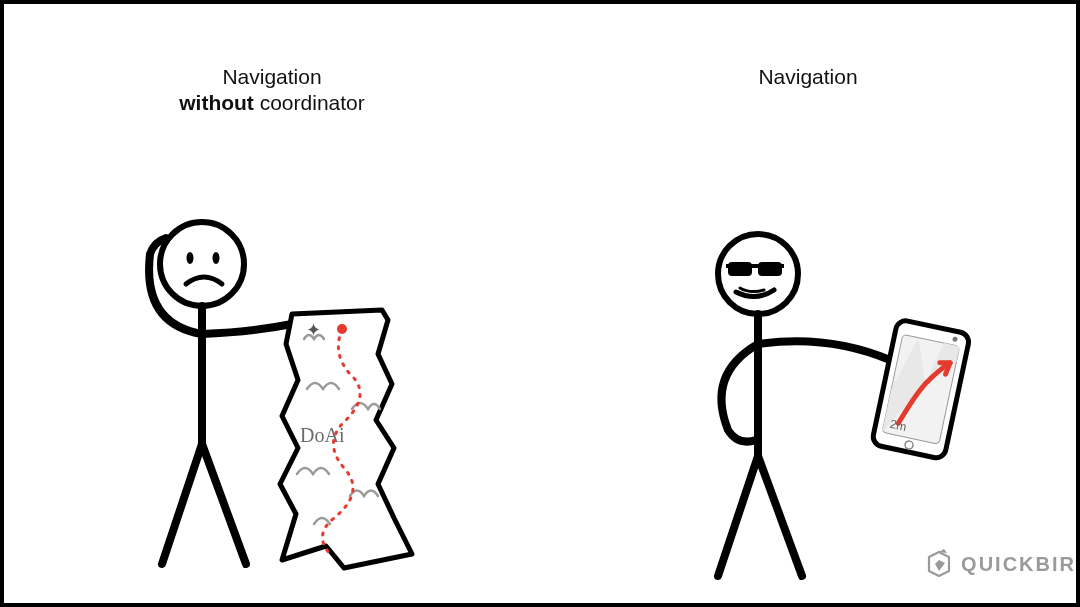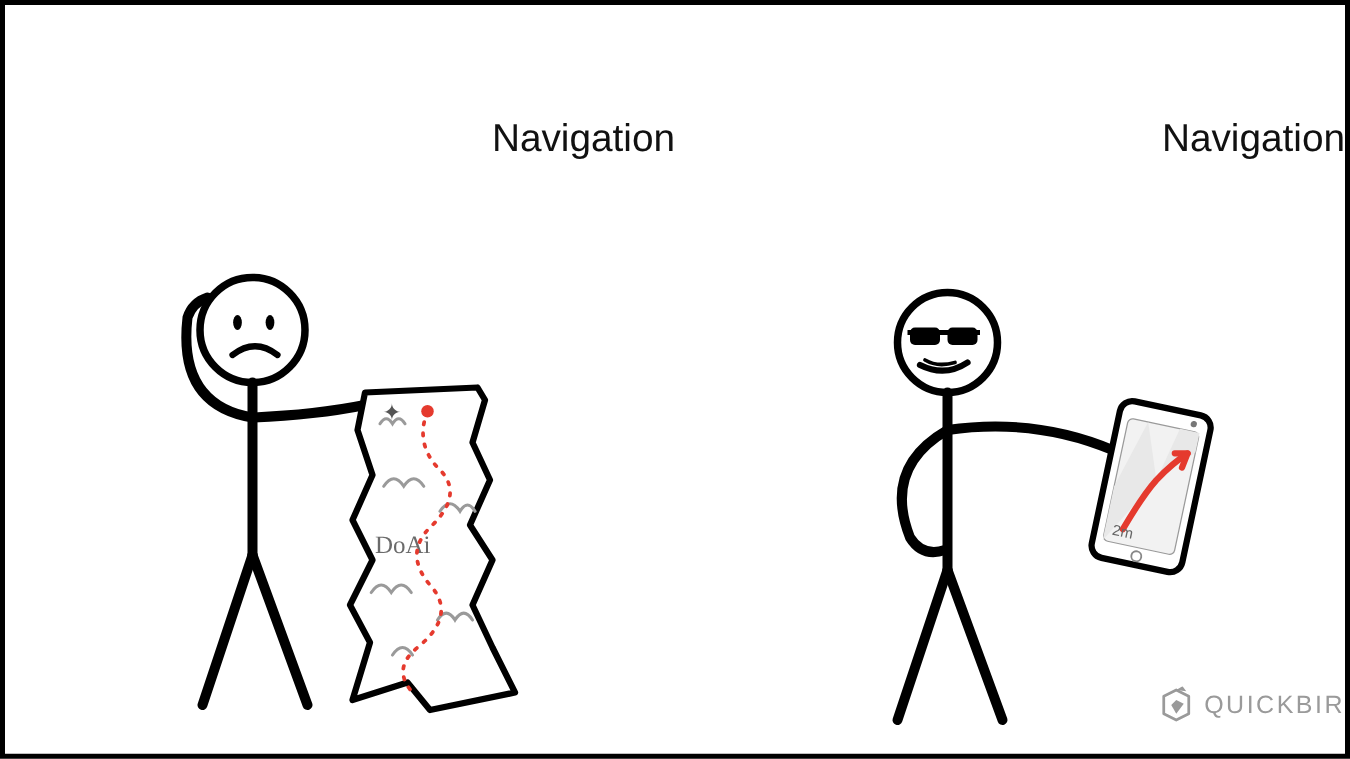--- a/index.html
+++ b/index.html
@@ -14,57 +14,60 @@
     }
     .panel {
       position: absolute;
       top: 0;
       width: 50%;
       height: 100%;
     }
     .panel.left { left: 0; }
     .panel.right { right: 0; }
     .caption {
-      text-align: right;
-      font-size: 31px;
+      text-align: center;
+      font-size: 21px;
       font-weight: 300;
       color: #111;
-      margin-top: 88px;
+      margin-top: 60px;
       line-height: 1.25;
     }
     .caption .emph { font-weight: 700; }
     .drawing {
       position: absolute;
       left: 0; right: 0;
       top: 180px;
       bottom: 0;
       display: flex;
       justify-content: center;
     }
     .drawing svg { overflow: visible; }
     .logo {
       position: absolute;
       right: 0;
       bottom: 24px;
       display: flex;
       align-items: center;
       gap: 8px;
       color: #9a9a9a;
-      font-weight: 400;
+      font-weight: 700;
       letter-spacing: 2px;
       font-size: 20px;
     }
     .logo svg { flex: none; }
   </style>
 </head>
 <body>
 
 <div class="panel left">
   <div class="caption">
     <div>Navigation</div>
+    <div>
+      <span class="emph">without</span><span> coordinator</span>
+    </div>
   </div>
   <div class="drawing">
     <svg width="380" height="400" viewBox="0 0 380 400">
 
       <circle cx="120" cy="80" r="42" fill="#fff" stroke="#000" stroke-width="6"></circle>
 
       <ellipse cx="108" cy="74" rx="3.5" ry="6" fill="#000"></ellipse>
       <ellipse cx="134" cy="74" rx="3.5" ry="6" fill="#000"></ellipse>
       <path d="M104 100 Q122 86 140 100" stroke="#000" stroke-width="5" fill="none" stroke-linecap="round"></path>
 

